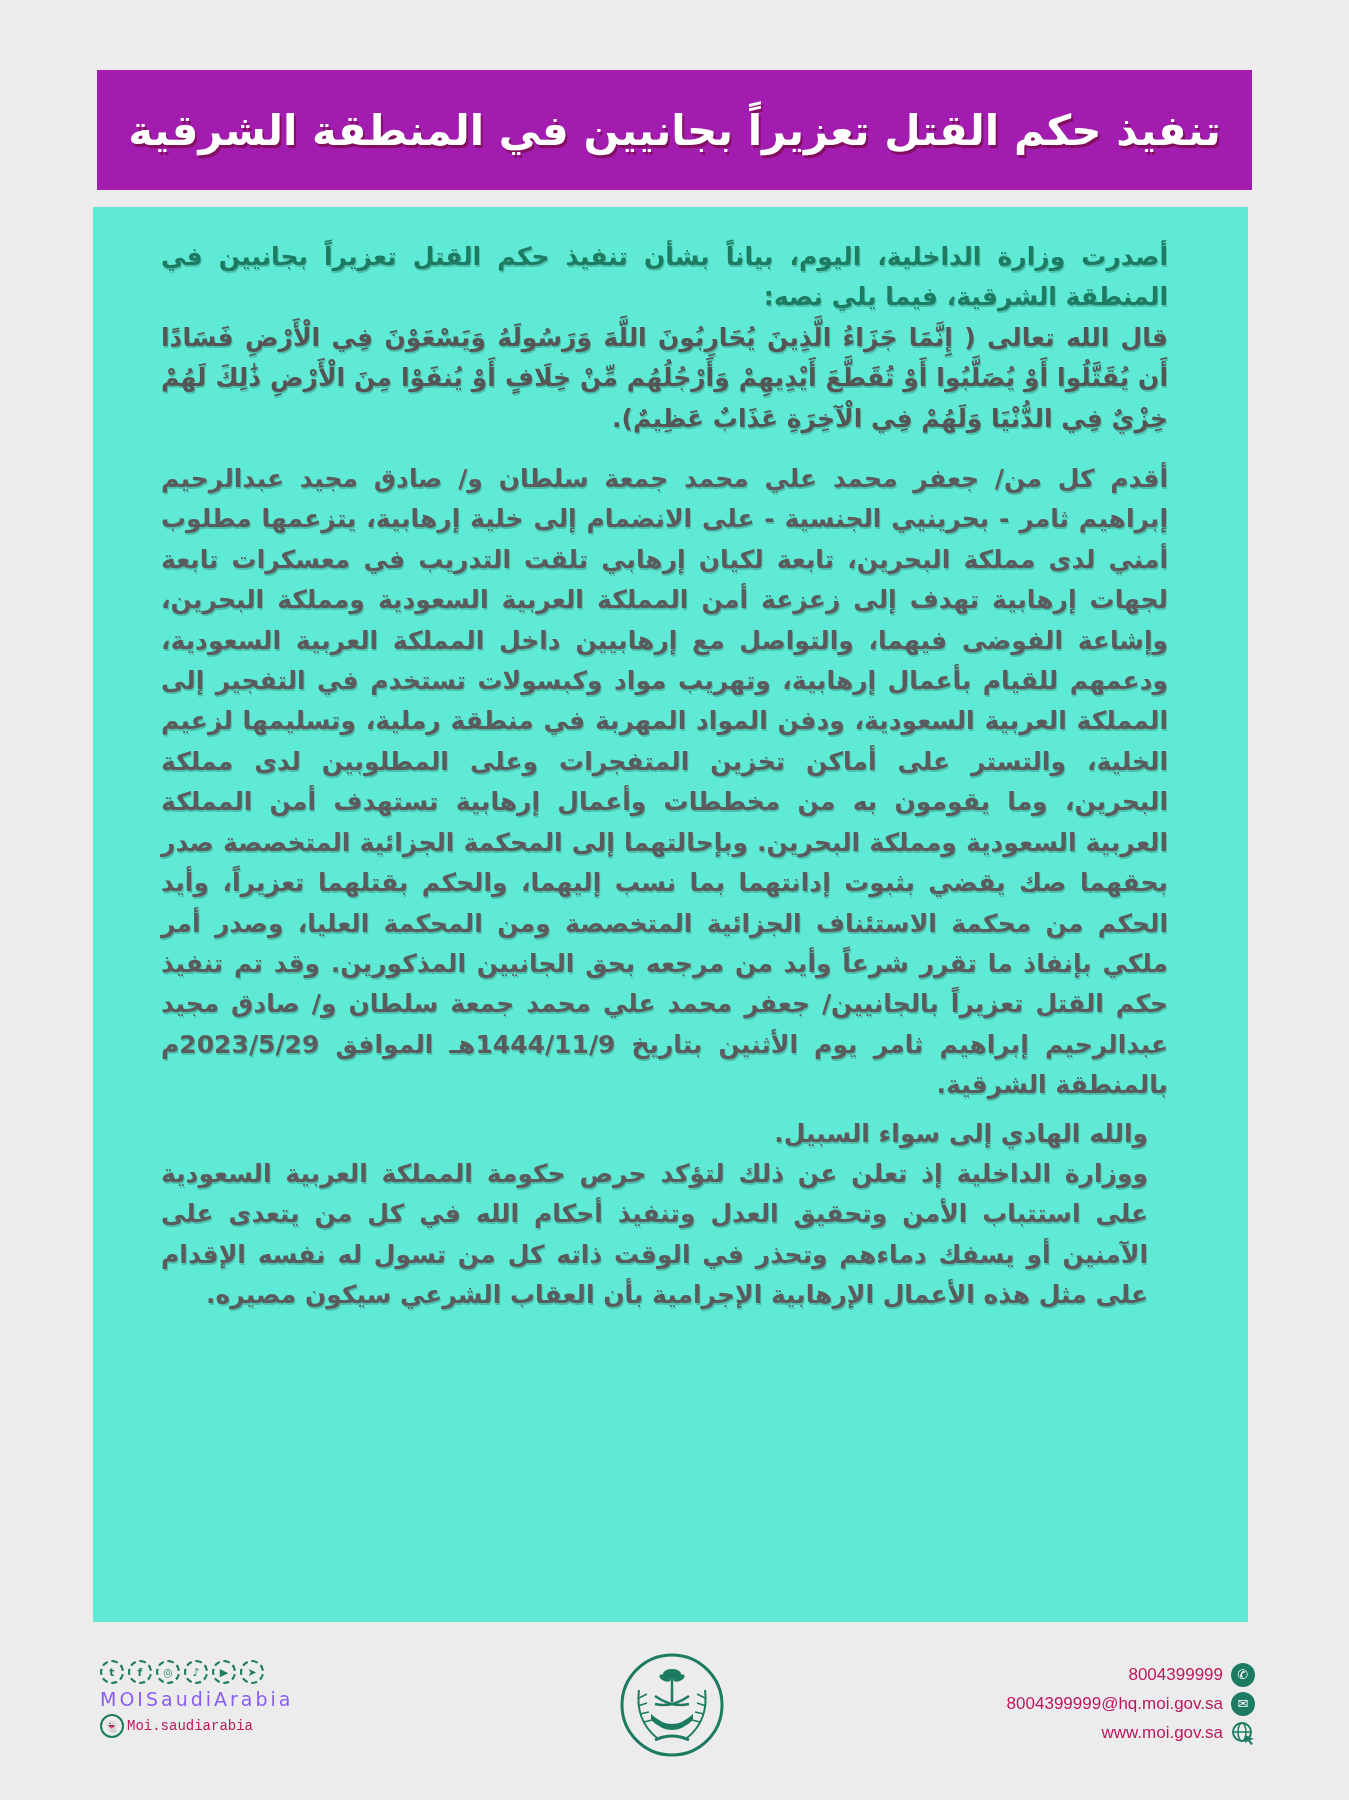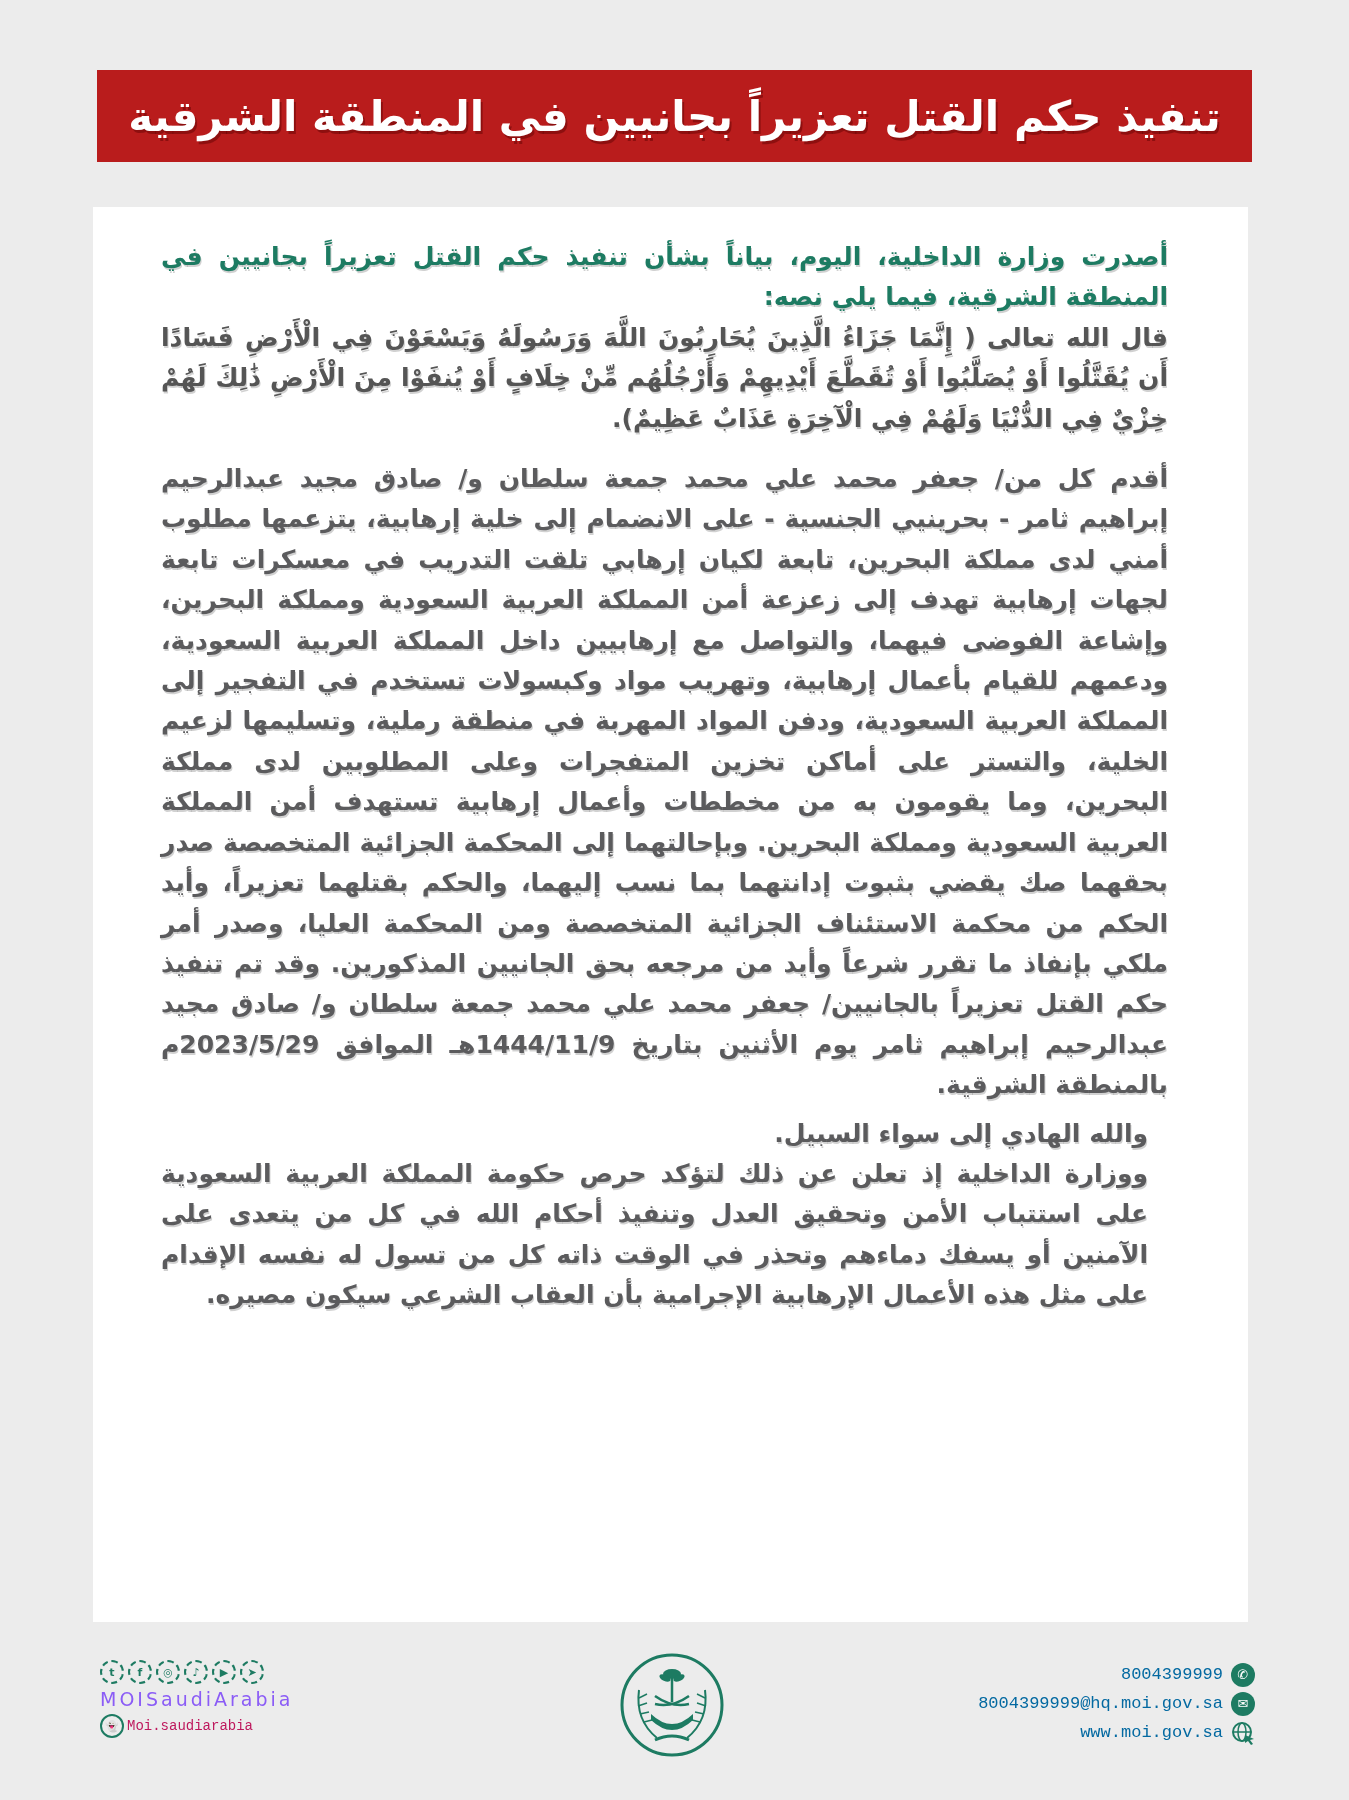--- a/index.html
+++ b/index.html
@@ -4,35 +4,35 @@
 <style>
   html, body { margin: 0; padding: 0; }
   body {
     width: 1349px; height: 1800px;
     background: #ececec;
     position: relative;
     overflow: hidden;
     font-family: "DejaVu Sans", sans-serif;
   }
   .banner {
-    position: absolute; left: 97px; top: 70px; width: 1155px; height: 92px;
-    background: #b91c1c;
+    position: absolute; left: 97px; top: 70px; width: 1155px; height: 120px;
+    background: #a21caf;
     display: flex; align-items: center; justify-content: center;
     direction: rtl;
   }
   .banner h1 {
     margin: 0; color: #ffffff;
     font-family: "DejaVu Sans", sans-serif;
     font-weight: bold; font-size: 42px;
     text-shadow: 2px 3px 0 rgba(90,0,0,0.45);
     letter-spacing: 0;
   }
   .panel {
     position: absolute; left: 93px; top: 207px; width: 1155px; height: 1415px;
-    background: #ffffff;
+    background: #5eead4;
   }
   .content {
     position: absolute; right: 80px; left: 68px; top: 30px;
     direction: rtl; text-align: justify;
     font-family: "DejaVu Sans", sans-serif;
     font-weight: bold;
     font-size: 25px;
     line-height: 40.4px;
     color: #5b5b5d;
     text-shadow: 1px 2px 0 rgba(0,0,0,0.18);
@@ -67,22 +67,22 @@
   }
 
   .footer-right {
     position: absolute; right: 94px; top: 1660px; text-align: right;
   }
   .contact-row {
     display: flex; align-items: center; justify-content: flex-end; gap: 8px;
     height: 29px;
   }
   .contact-text {
-    font-family: Liberation Mono, monospace;
-    color: #0369a1; font-size: 17px;
+    font-family: Liberation Sans, sans-serif;
+    color: #be185d; font-size: 17px;
   }
   .c-icon {
     width: 24px; height: 24px; border-radius: 50%;
     background: #1d7b62; color: #fff;
     display: flex; align-items: center; justify-content: center;
     font-size: 13px; font-family: "DejaVu Sans", sans-serif;
   }
   .c-icon.outline { background: transparent; color: #1d7b62; font-size: 22px; }
 </style>
 </head>

